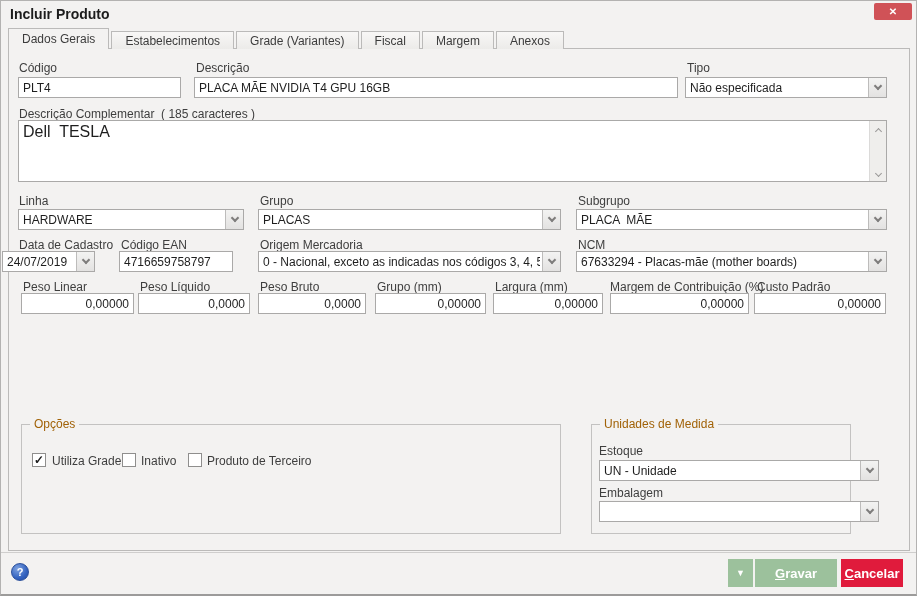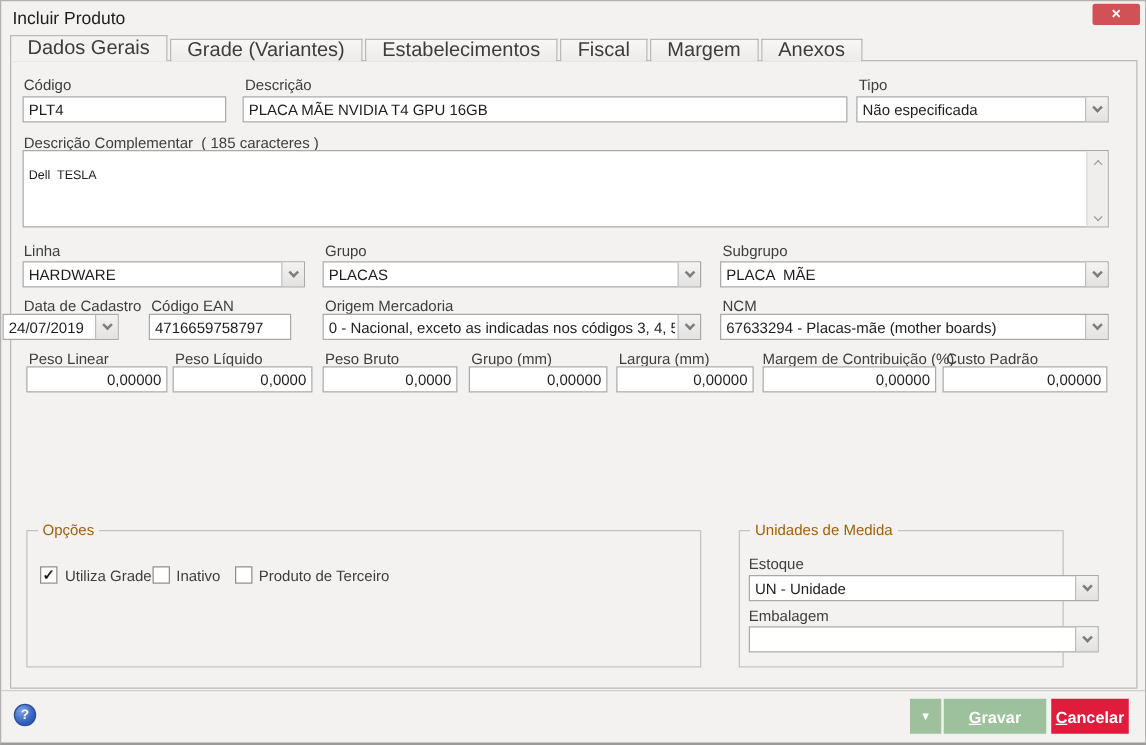--- a/index.html
+++ b/index.html
@@ -9,31 +9,31 @@
     --border-gray:#aaa9a8;
     --panel-bg:#f3f2f1;
   }
   *{box-sizing:border-box;}
   html,body{margin:0;padding:0;background:#fff;}
   body{font-family:"Liberation Sans",sans-serif;}
   .window{
     position:relative;width:917px;height:596px;background:var(--panel-bg);
     border:1px solid #b3b2b1;border-bottom:2px solid #9c9b9a;overflow:hidden;
   }
-  .title{position:absolute;left:9px;top:5px;font-size:14px;color:#1c1c1c;}
+  .title{position:absolute;left:9px;top:5px;font-size:14px;color:#1c1c1c;font-weight:bold;}
   .close-btn{
     position:absolute;left:873px;top:2px;width:38px;height:17px;
     background:var(--close-red);border:none;border-radius:2px;color:#fff;
     font-size:10px;font-weight:bold;line-height:15px;text-align:center;cursor:pointer;
     font-family:"Liberation Sans",sans-serif;padding:0;
   }
   
   .tabbar{position:absolute;left:7px;top:27px;height:21px;display:flex;align-items:flex-end;z-index:3;}
   .tab{
-    height:18px;padding:0 13px;display:flex;align-items:center;font-size:16px;color:#3c3c3c;
+    height:18px;padding:0 13px;display:flex;align-items:center;font-size:12px;color:#3c3c3c;
     background:linear-gradient(#f8f7f6,#ecebe9);border:1px solid #bbbab9;border-bottom:none;
     margin-right:2px;cursor:pointer;white-space:pre;
   }
   .tab.active{height:21px;background:var(--panel-bg);position:relative;z-index:4;}
   .panel{
     position:absolute;left:7px;top:47px;width:902px;height:503px;
     border:1px solid #bbbab9;background:var(--panel-bg);z-index:1;
   }
   .lbl{position:absolute;font-size:12px;color:#3e3e3e;white-space:pre;z-index:2;}
   .txt{
@@ -49,22 +49,22 @@
   .combo-btn{
     position:absolute;right:0;top:0;bottom:0;width:18px;
     background:linear-gradient(#f3f3f2,#e3e2e1);border-left:1px solid #bdbcbb;
     display:flex;align-items:center;justify-content:center;
   }
   .chev{width:6px;height:6px;border-right:2px solid #7e7d7c;border-bottom:2px solid #7e7d7c;transform:rotate(45deg);margin-top:-3px;}
   .chev.sm{width:5px;height:5px;border-width:1px;border-color:#9a9998;}
   .chev.up{transform:rotate(-135deg);margin-top:3px;}
   .ta-wrap{position:absolute;left:17px;top:119px;width:869px;height:62px;border:1px solid var(--border-gray);background:#fff;z-index:2;}
   .ta{
-    position:absolute;left:0;top:12px;width:calc(100% - 17px);height:100%;border:none;resize:none;outline:none;
-    font-family:"Liberation Sans",sans-serif;font-size:10px;color:#1e1e1e;padding:2px 4px;background:transparent;
+    position:absolute;left:0;top:0;width:calc(100% - 17px);height:100%;border:none;resize:none;outline:none;
+    font-family:"Liberation Sans",sans-serif;font-size:16px;color:#1e1e1e;padding:2px 4px;background:transparent;
   }
   .vscroll{
     position:absolute;right:0;top:0;bottom:0;width:17px;background:#efeeec;border-left:1px solid #dbdad9;
     display:flex;flex-direction:column;justify-content:space-between;align-items:center;padding:5px 0;
   }
   fieldset.gbox{position:absolute;border:1px solid #c3c2c1;padding:0;margin:0;background:transparent;z-index:1;}
   fieldset.gbox legend{font-size:12px;color:#a16207;margin-left:8px;padding:0 4px;}
   .chk-box{
     position:absolute;width:14px;height:14px;border:1px solid #8f8e8d;background:#fff;z-index:2;cursor:pointer;
     font-size:12px;font-weight:bold;color:#1c1c1c;line-height:12px;text-align:center;
@@ -90,22 +90,22 @@
 </head>
 <body>
 
 <div class="window">
 
   <div class="title">Incluir Produto</div>
   <button class="close-btn"><span>✕</span></button>
 
   <div class="tabbar">
     <div class="tab active">Dados Gerais</div>
+    <div class="tab">Estabelecimentos</div>
     <div class="tab">Grade (Variantes)</div>
-    <div class="tab">Estabelecimentos</div>
     <div class="tab">Fiscal</div>
     <div class="tab">Margem</div>
     <div class="tab">Anexos</div>
   </div>
 
   <div class="panel"></div>
 
   <div class="lbl" style="left:18px;top:60px">Código</div>
   <input class="txt" style="left: 17px; top: 76px; width: 163px;" value="PLT4">
 

